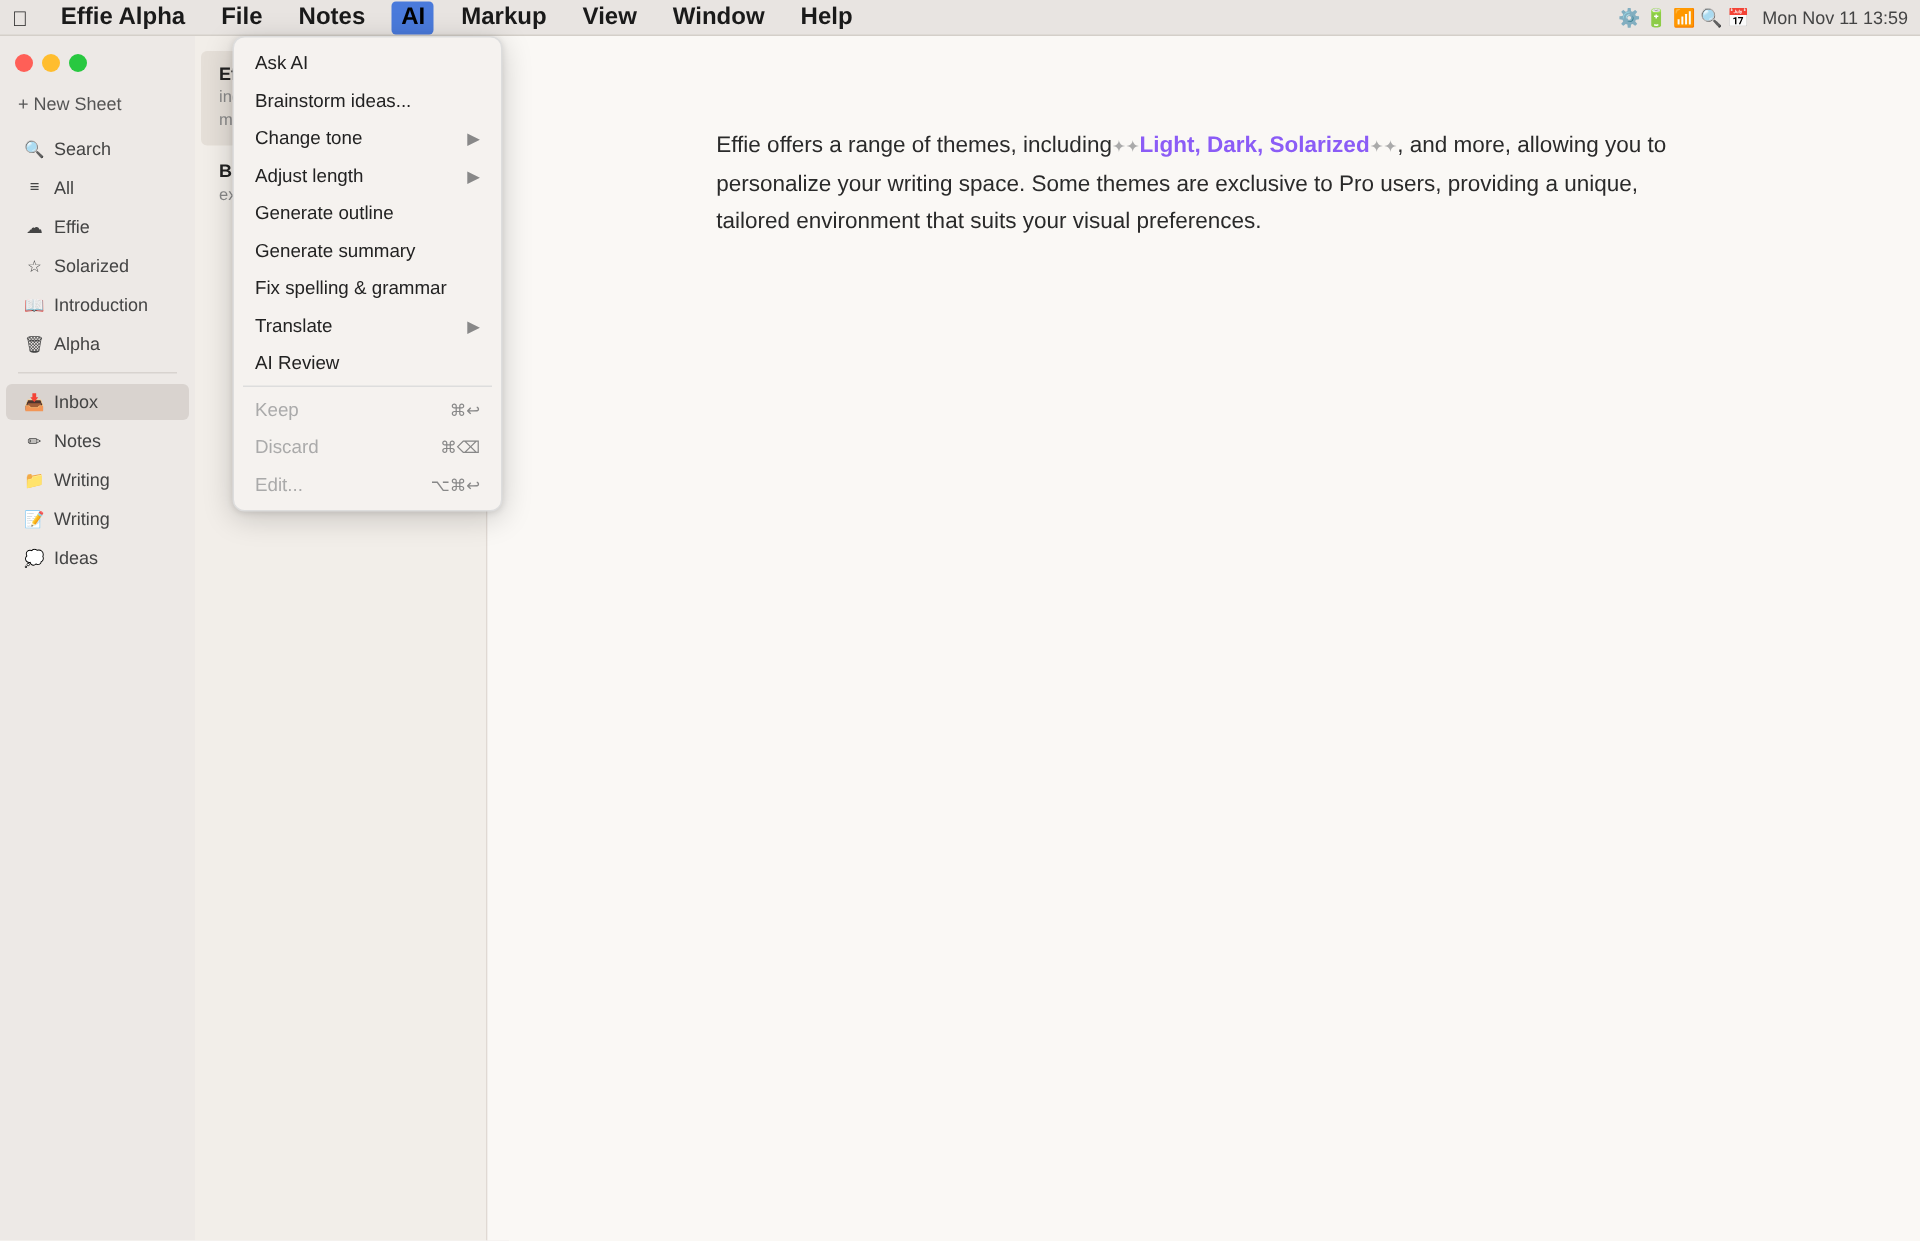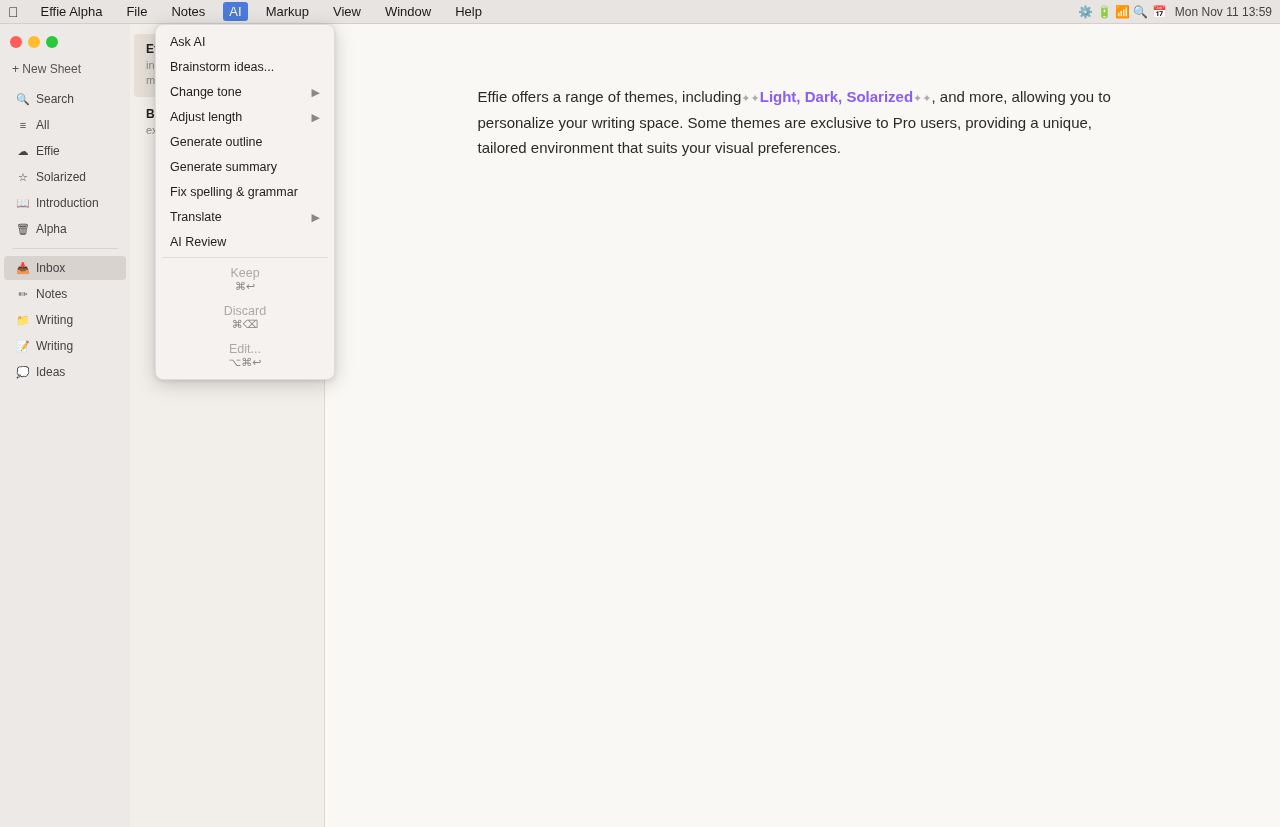--- a/index.html
+++ b/index.html
@@ -28,25 +28,26 @@
     .menubar-left {
       display: flex;
       align-items: center;
       gap: 12px;
     }
     .apple-icon { font-size: 14px; margin-right: 4px; }
     .menubar-item {
       padding: 2px 6px;
       border-radius: 3px;
       cursor: default;
-      font-size: 13px;
+      font-size: 16px;
+      font-weight: bold;
     }
     .menubar-item.active {
       background: #4a7adb;
-      color: #fef9c3;
+      color: #000000;
     }
     .menubar-right {
       margin-left: auto;
       display: flex;
       align-items: center;
       gap: 8px;
       font-size: 11px;
       color: #444;
     }
     .menubar-right span { font-size: 12px; }
@@ -174,21 +175,21 @@
       display: flex;
       align-items: center;
       justify-content: space-between;
       padding: 5px 12px;
       font-size: 12.5px;
       color: #222;
       cursor: pointer;
       border-radius: 4px;
       margin: 1px 2px;
     }
-    .menu-item.disabled { color: #aaa; cursor: default; flex-direction: column; }
+    .menu-item.disabled { color: #aaa; cursor: default; }
     .menu-item-right {
       display: flex;
       align-items: center;
       gap: 4px;
       font-size: 11px;
       color: #888;
     }
     .menu-divider {
       height: 1px;
       background: #ddd;

